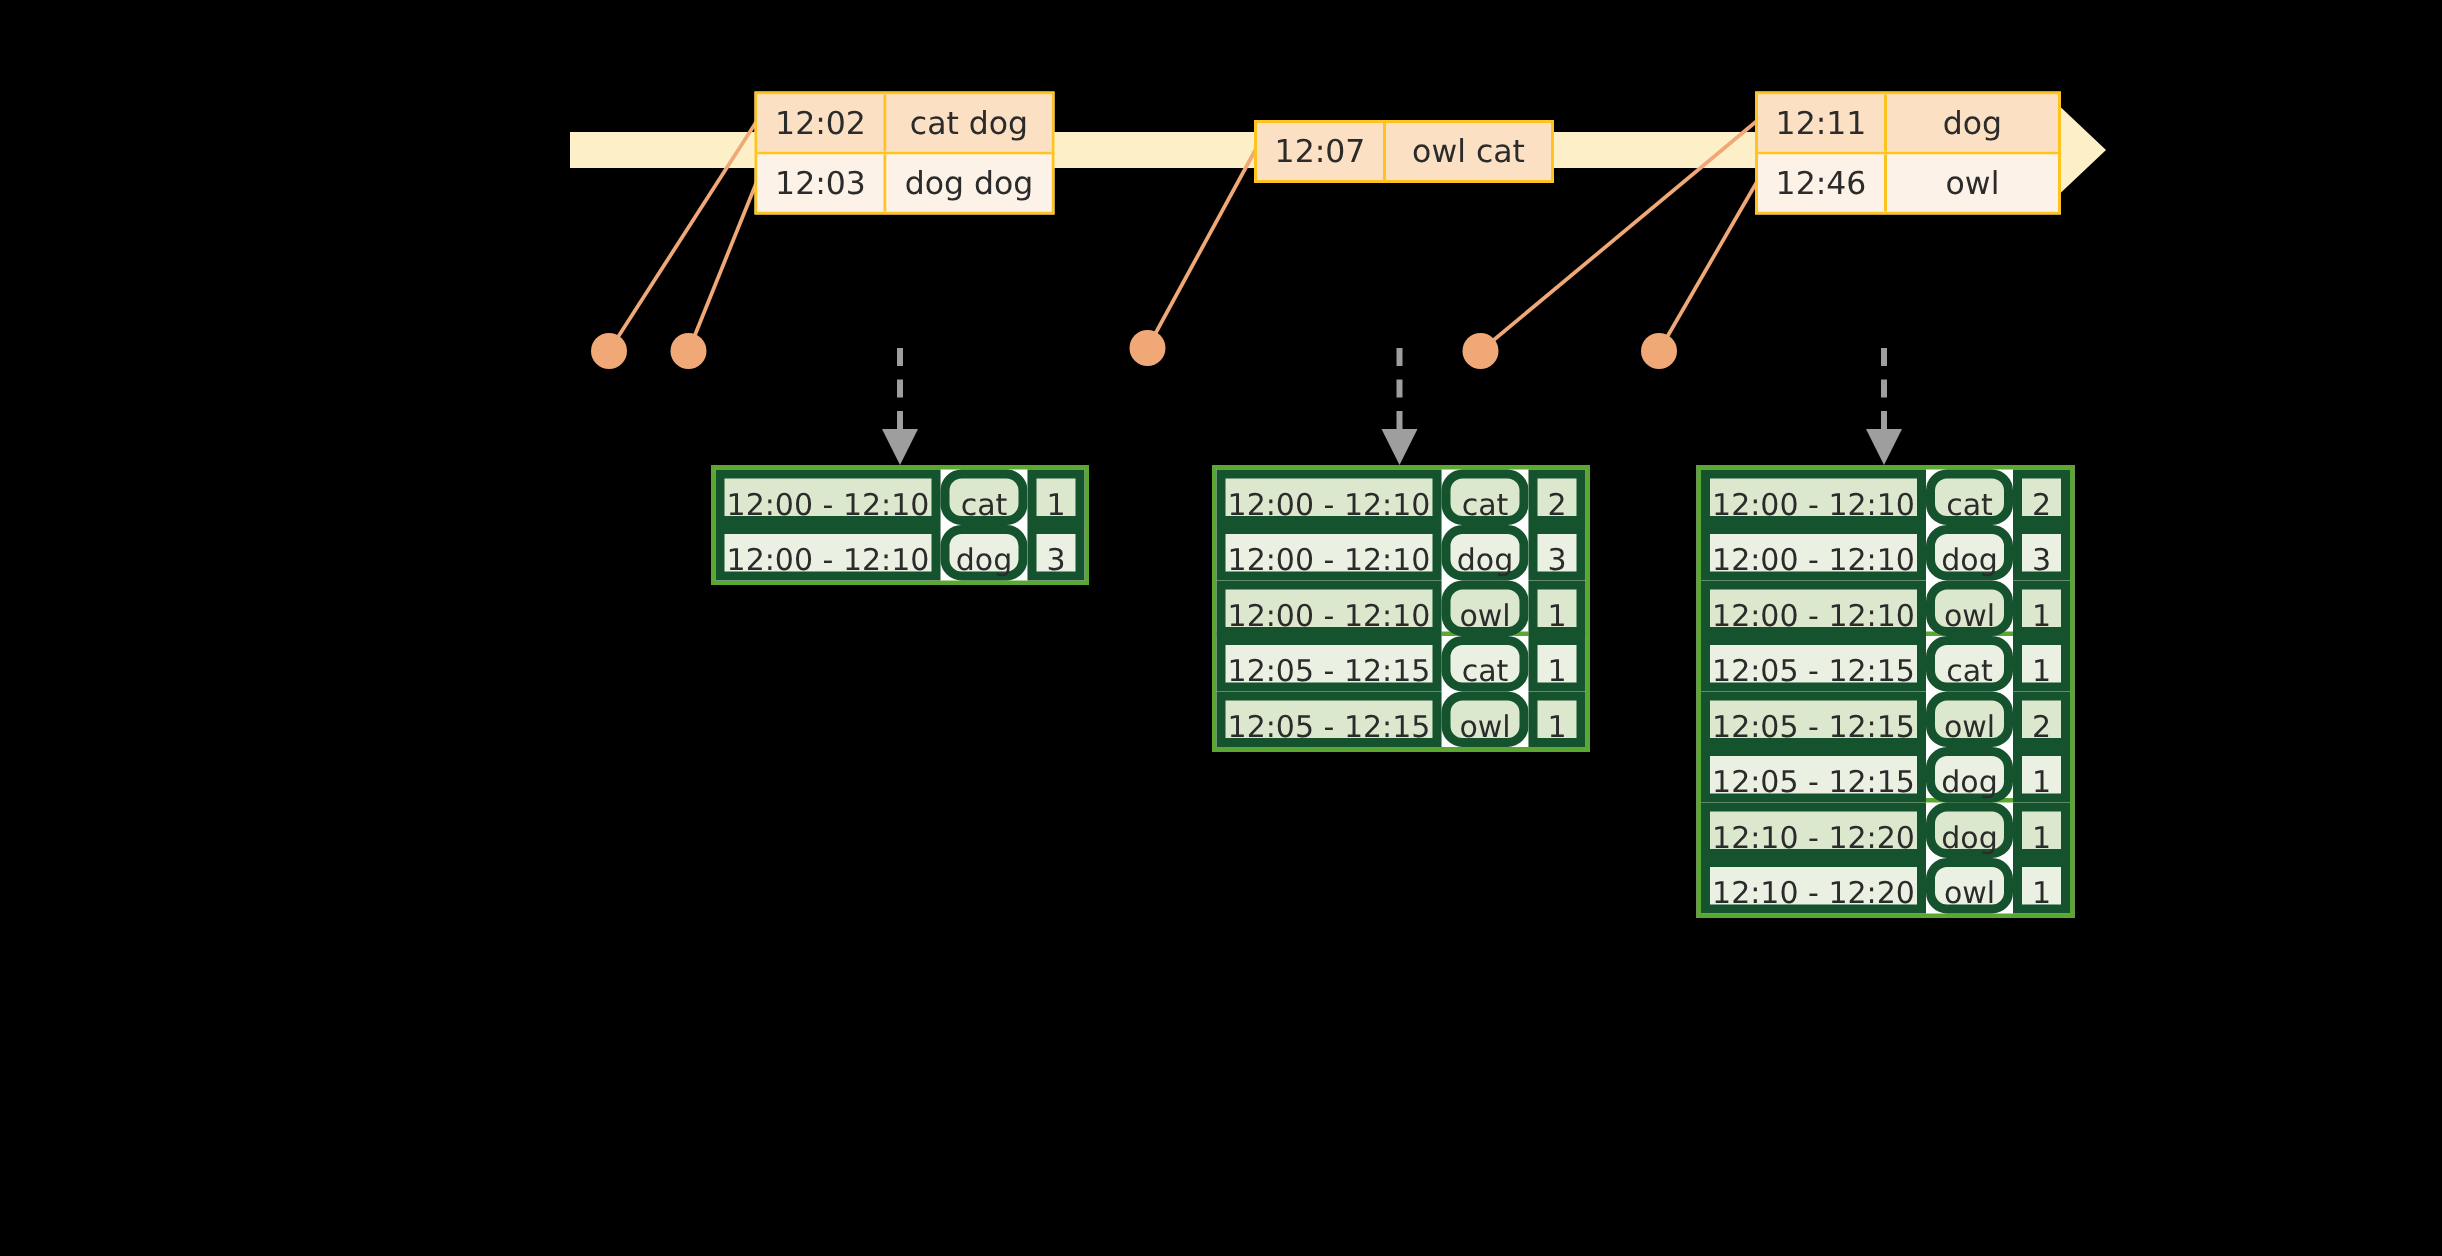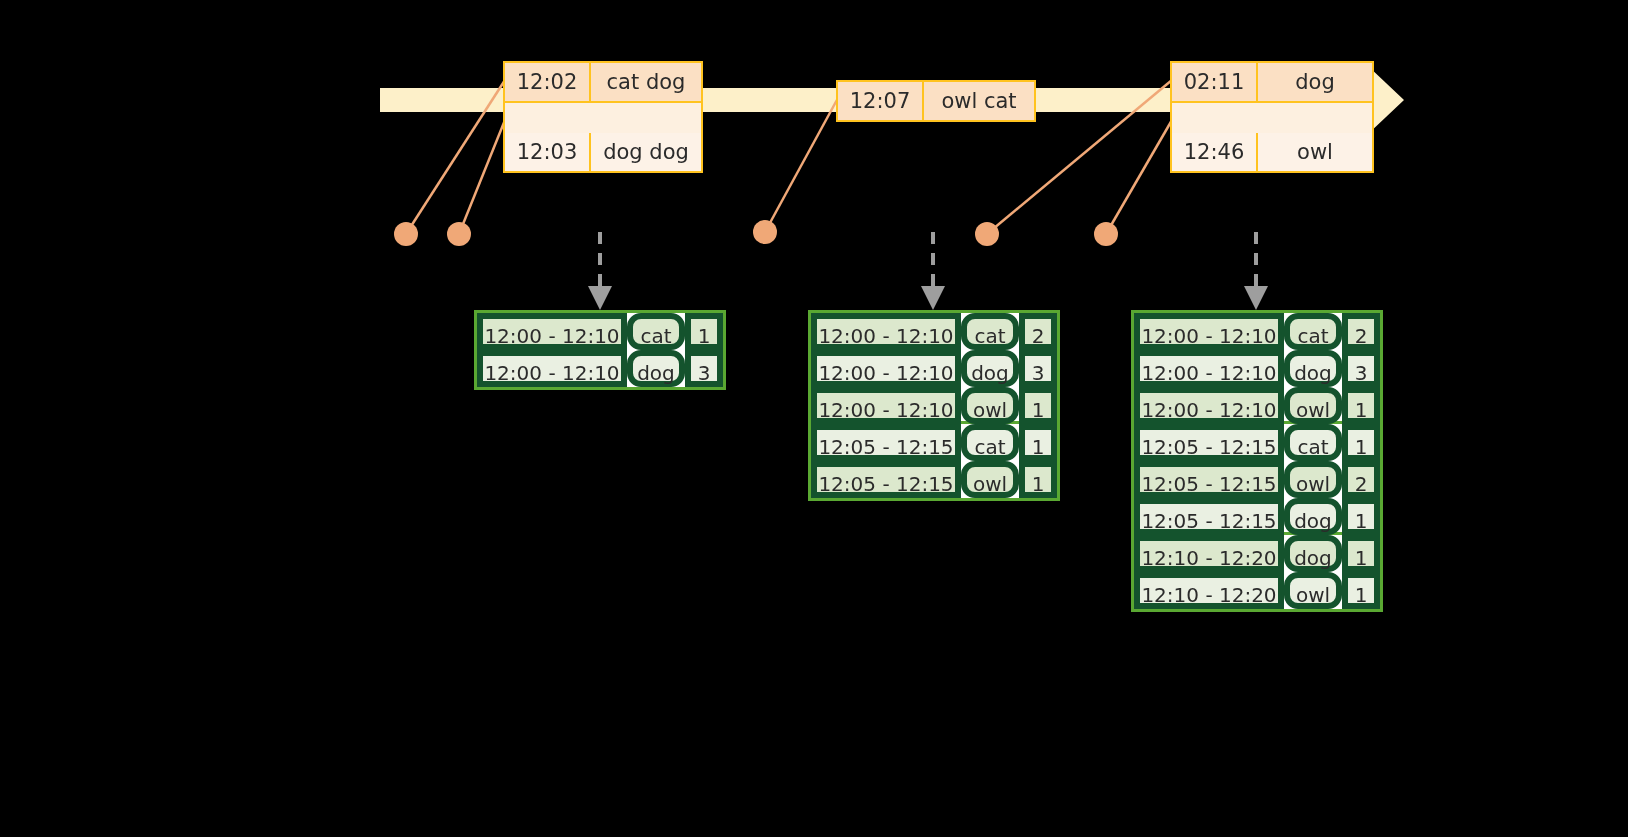--- a/index.html
+++ b/index.html
@@ -43,21 +43,20 @@
   .event-row + .event-row {
     border-top: 2px solid #ffc31f;
   }
   .event-row.shade .ev-time,
   .event-row.shade .ev-val {
     background: #fbe0c4;
   }
   .event-row.plain .ev-time,
   .event-row.plain .ev-val {
     background: #fdf2e7;
-    margin-top: 30px;
   }
   .ev-time {
     width: 86px;
     text-align: center;
     font-size: 21px;
     color: #2b2b2b;
     line-height: 38px;
     height: 38px;
     box-sizing: border-box;
     border-right: 2px solid #ffc31f;
@@ -159,21 +158,21 @@
 
   <div class="event-box" style="left:836px; top:80px;">
     <div class="event-row shade">
       <div class="ev-time">12:07</div>
       <div class="ev-val">owl cat</div>
     </div>
   </div>
 
   <div class="event-box wide" style="left:1170px; top:61px;">
     <div class="event-row shade">
-      <div class="ev-time">02:11</div>
+      <div class="ev-time">12:11</div>
       <div class="ev-val">dog</div>
     </div>
     <div class="event-row plain">
       <div class="ev-time">12:46</div>
       <div class="ev-val">owl</div>
     </div>
   </div>
 
   <div class="result-table" id="result-table-1" style="left:474px; top:310px;">
       <div class="res-row g1">

